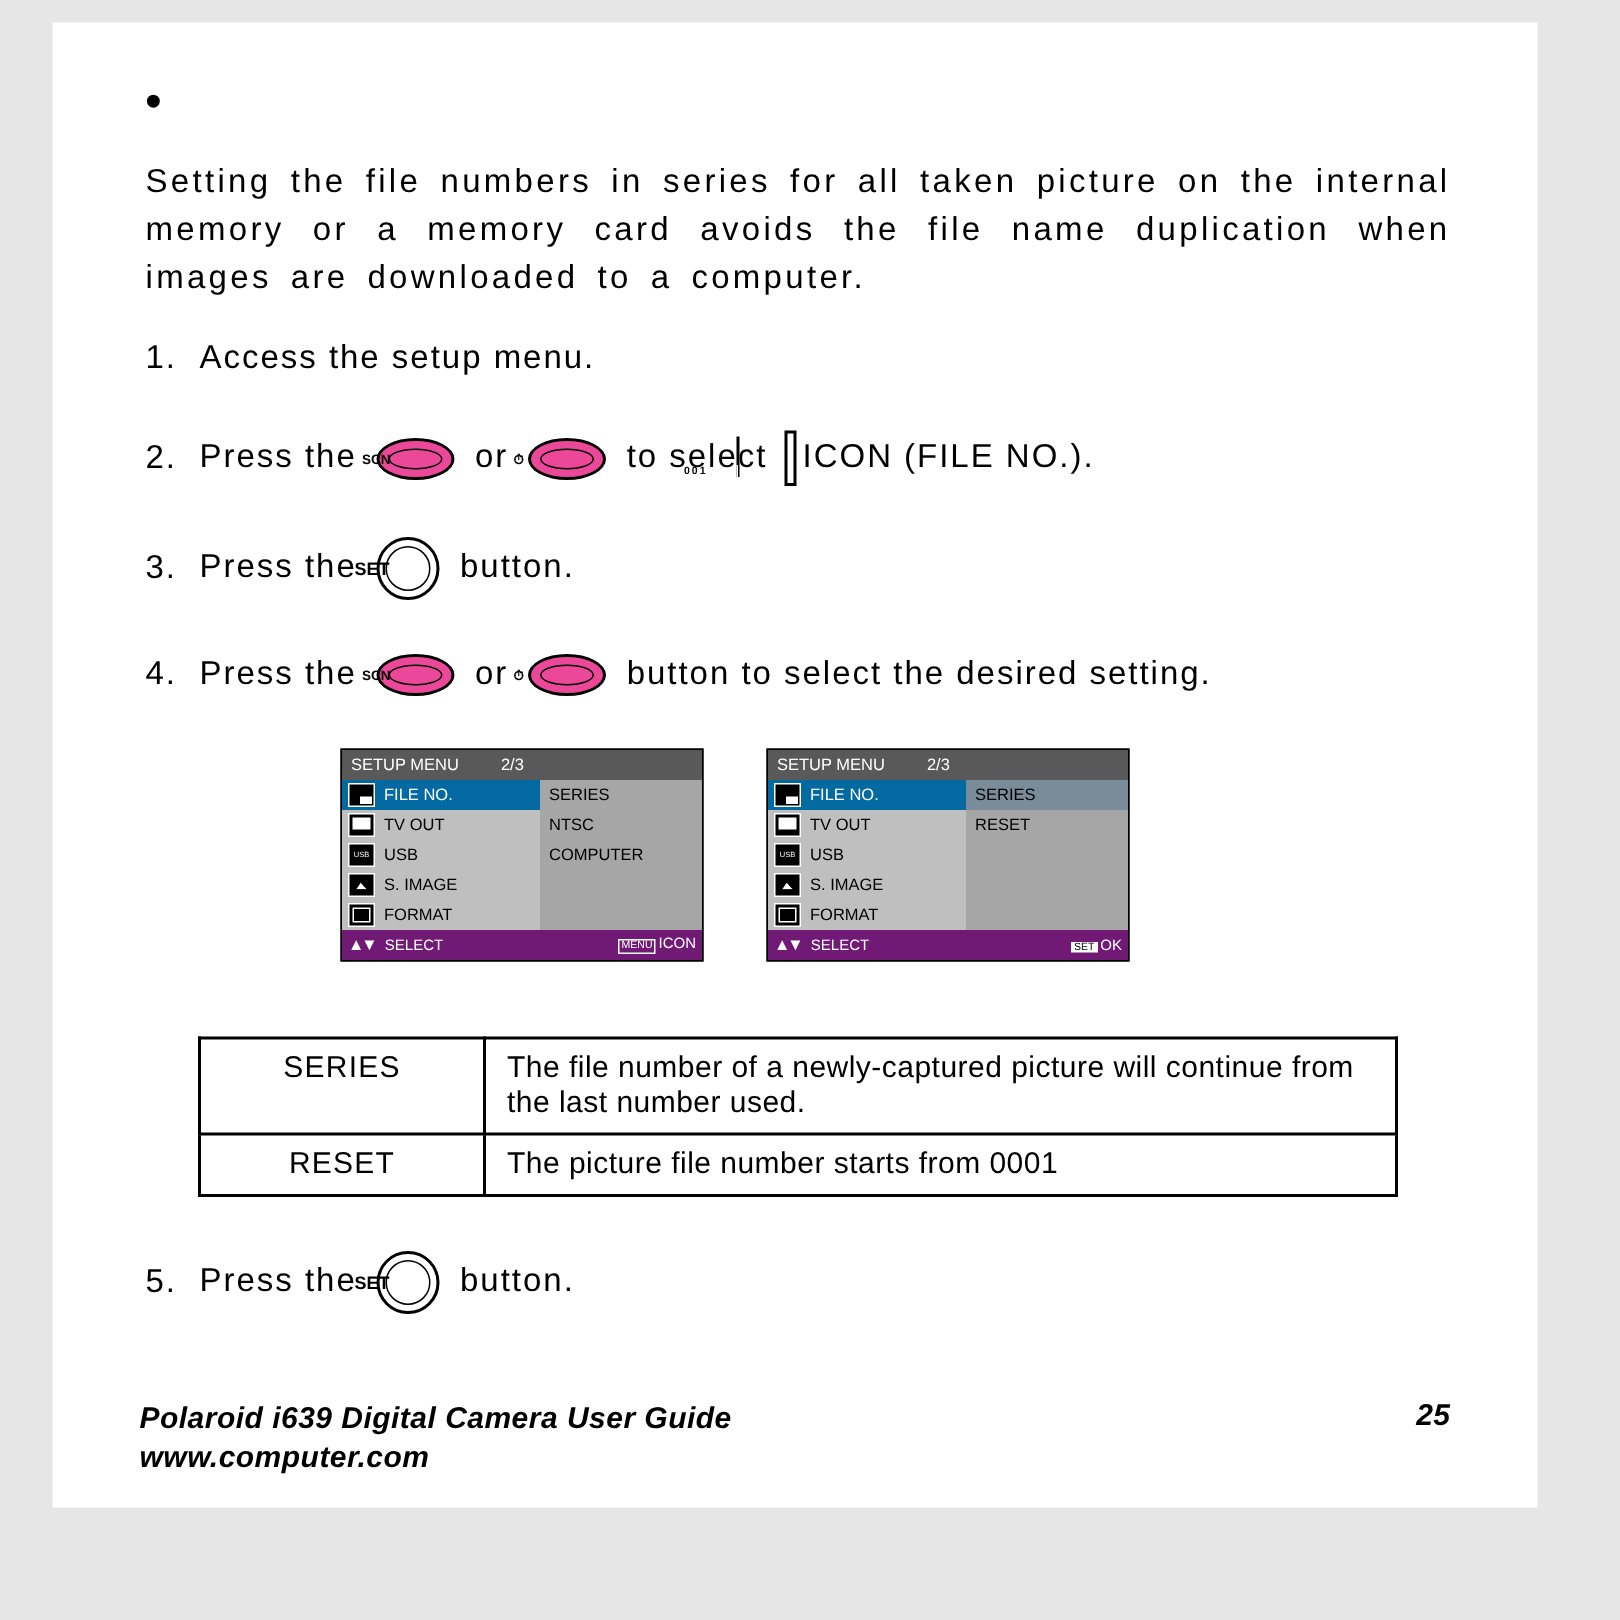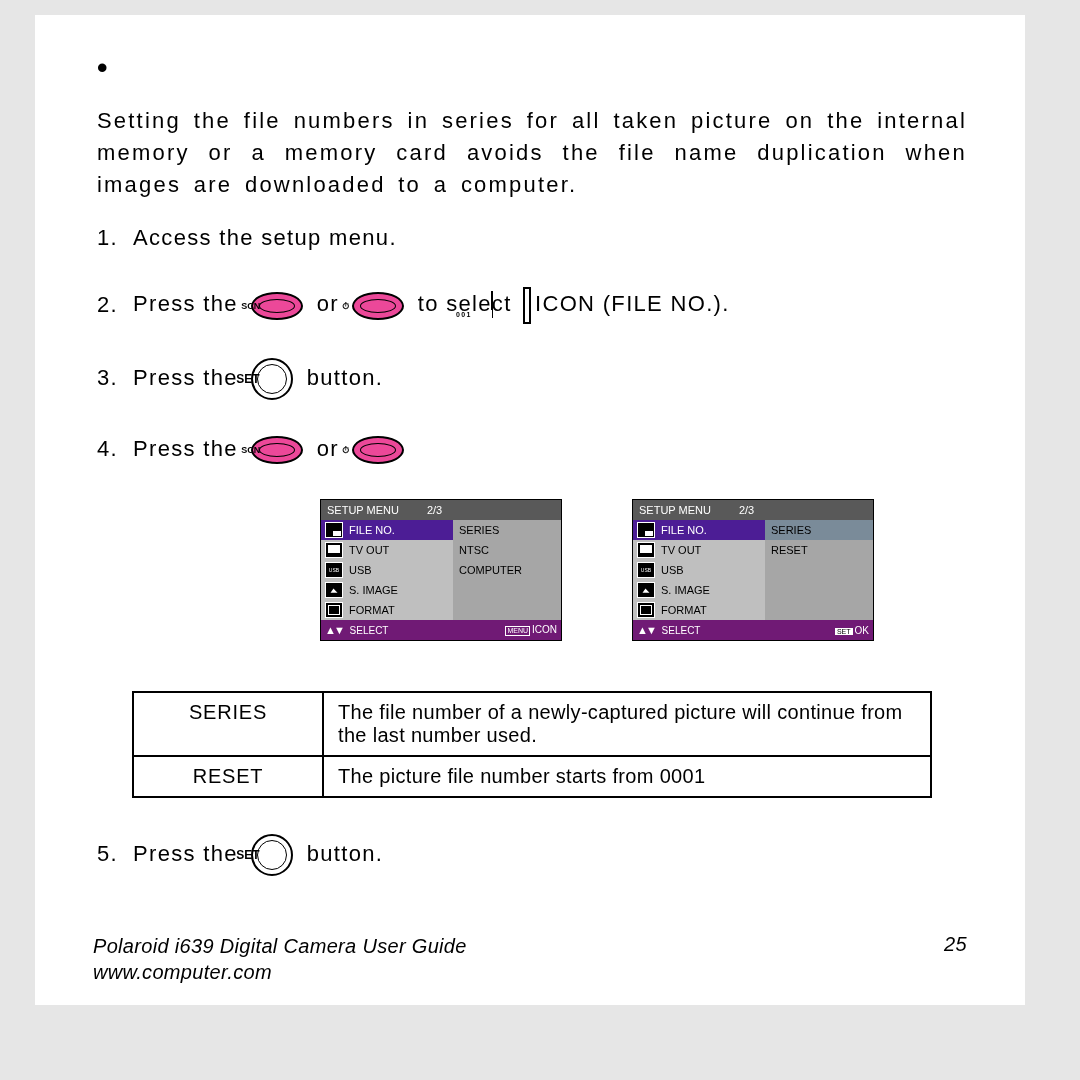--- a/index.html
+++ b/index.html
@@ -30,47 +30,47 @@
   .fileno-box{display:inline-block;border:2px solid #000;padding:1px 2px;vertical-align:middle;margin:0 4px}
   .fileno-box .inner{width:20px;height:16px;border:1px solid #000;position:relative;background:#fff}
   .fileno-box .inner::after{content:"001";position:absolute;right:0;bottom:-2px;font-size:7px;font-weight:700;background:#fff;padding:0 0 0 1px}
 
   
   .setbtn{width:38px;height:38px;border:2.5px solid #000;border-radius:50%;display:inline-flex;align-items:center;justify-content:center;position:relative;background:#fff}
   .setbtn::before{content:"";position:absolute;inset:4px;border:1.5px solid #000;border-radius:50%}
   .setbtn span{font-size:12px;font-weight:700;z-index:1;letter-spacing:0}
 
   
-  .screens{display:flex;gap:70px;justify-content:center;margin:10px 0 0 130px}
+  .screens{display:flex;gap:42px;justify-content:flex-start;margin:10px 0 0 130px}
   .screen{width:240px;border:1px solid #000;font-family:Arial,sans-serif;font-size:11px;background:#000;letter-spacing:0}
   .screen .hdr{background:#595959;color:#fff;font-size:11px;padding:4px 6px;display:flex;gap:28px}
   .screen .body{display:flex;background:#bfbfbf}
   .screen .lcol{flex:0 0 55%;background:#bfbfbf}
   .screen .rcol{flex:1;background:#a6a6a6}
   .screen .row{display:flex;align-items:center;height:20px;padding:0 4px}
   .screen .row .ico{width:16px;height:14px;background:#000;border:1px solid #fff;margin-right:6px;position:relative;flex-shrink:0}
   .screen .row .ico.fileno::after{content:"";position:absolute;right:1px;bottom:1px;width:8px;height:5px;background:#fff}
   .screen .row .ico.tv::after{content:"";position:absolute;inset:2px 2px 4px 2px;background:#fff}
   .screen .row .ico.usb::after{content:"USB";position:absolute;inset:0;color:#fff;font-size:5px;text-align:center;line-height:14px}
   .screen .row .ico.simg::after{content:"";position:absolute;inset:3px;background:#fff;clip-path:polygon(15% 85%,45% 30%,65% 60%,85% 85%)}
   .screen .row .ico.fmt::after{content:"";position:absolute;inset:2px;border:1px solid #fff}
-  .screen .row.sel{background:#4c1d95;color:#fff}
+  .screen .row.sel{background:#0369a1;color:#fff}
   .screen .rrow{height:20px;padding:0 6px;display:flex;align-items:center}
   .screen .rrow.sel2{background:#7a8b99;color:#000}
   .screen .ftr{background:#701a75;color:#fff;font-size:10px;padding:4px 4px;display:flex;justify-content:space-between;align-items:center}
   .screen .ftr .arrows{font-size:11px;letter-spacing:-2px;margin-right:4px}
   .screen .ftr .menuicon{font-size:7px;border:1px solid #fff;padding:0 1px;margin-right:2px;display:inline-block;line-height:1.1}
   .screen .ftr .seticon{font-size:7px;background:#fff;color:#000;padding:0 2px;margin-right:2px;display:inline-block}
 
   
   table.def{border-collapse:collapse;width:800px;margin:50px auto 0 auto;font-size:20px}
   table.def td{border:2px solid #000;padding:8px 14px;vertical-align:top}
   table.def td:first-child{width:160px;text-align:center;letter-spacing:.04em}
 
-  .footer{position:absolute;left:0;right:0;bottom:20px;padding:0 58px;display:flex;justify-content:space-between;font-style:italic;font-weight:400;font-size:20px}
+  .footer{position:absolute;left:0;right:0;bottom:20px;padding:0 58px;display:flex;justify-content:space-between;font-style:italic;font-weight:700;font-size:20px}
   .footer .ftxt{font-size:20px;line-height:1.3}
 </style>
 </head>
 <body>
 <div class="page">
 <div class="content">
 
 <h2 class="title">
   <span class="dot">•</span>
 </h2>
@@ -102,20 +102,21 @@
   </li>
   <li>
     <span class="num">4.</span><span>Press the</span>
     <span class="inline-icon dome">
             <span>SCN</span>
           </span>
     <span>or</span>
     <span class="inline-icon dome">
             <span>⏱</span>
           </span>
+    <span>button to select the desired setting.</span>
   </li>
 </ol>
 
 <div class="screens">
 
   <div class="screen">
     <div class="hdr">
             <span>SETUP MENU</span>
             <span>2/3</span>
           </div>

